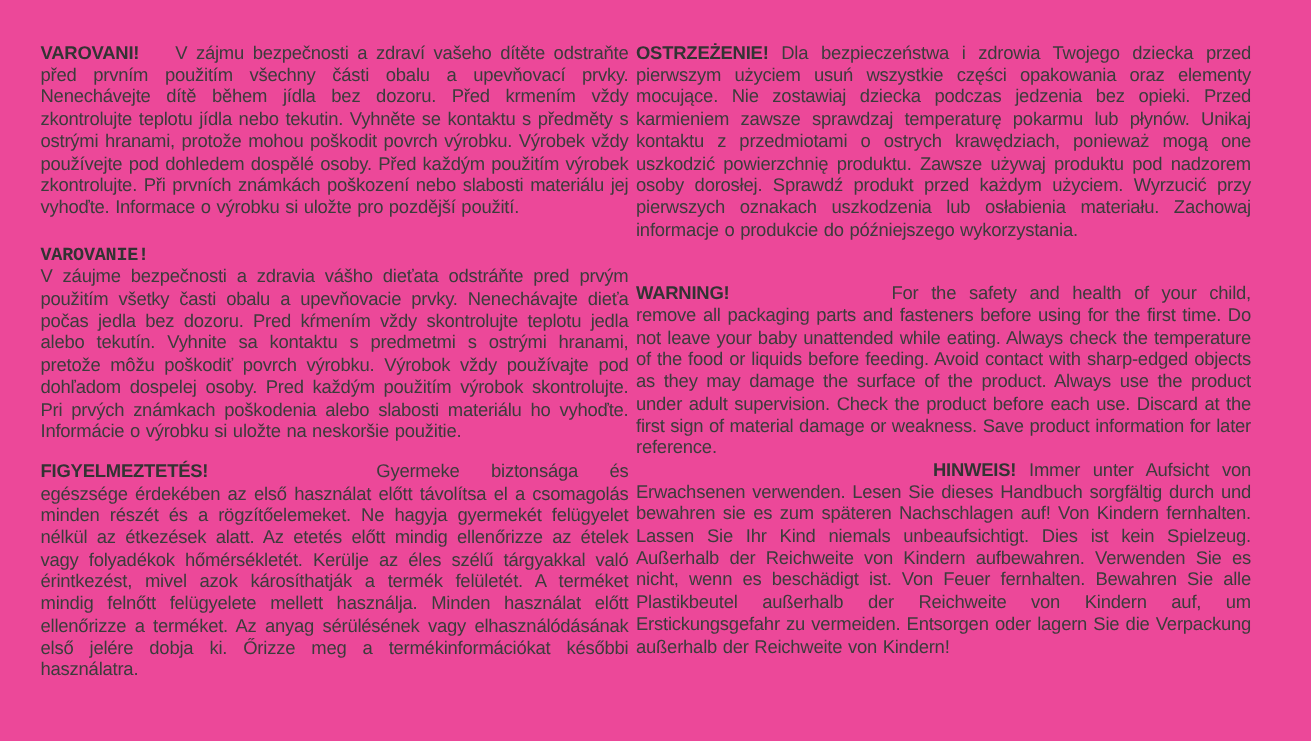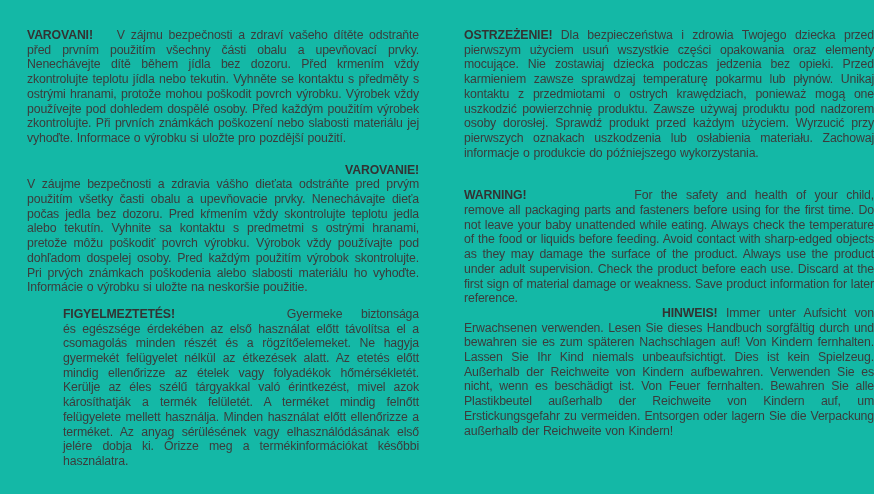--- a/index.html
+++ b/index.html
@@ -4,64 +4,65 @@
 <style>
   html, body {
     margin: 0;
     padding: 0;
     background: #ffffff;
   }
   .page {
     position: relative;
     width: 874px;
     height: 494px;
-    background: #14b8a6;
+    background: #ec4899;
     overflow: hidden;
     font-family: "Liberation Sans", sans-serif;
     color: #3c3c3c;
   }
   .column {
     position: absolute;
     top: 28px;
   }
   .column-left {
     left: 27px;
     width: 392px;
   }
   .column-right {
-    left: 464px;
+    left: 424px;
     width: 410px;
   }
   .para {
     margin: 0;
     text-align: justify;
     font-size: 12.3px;
     line-height: 14.7px;
     letter-spacing: -0.15px;
     word-spacing: 0.5px;
   }
   .heading {
     font-weight: 700;
     color: #333333;
   }
   .heading-block {
     display: block;
-    text-align: right;
+    text-align: left;
+    font-family: Liberation Mono, monospace;
   }
   .hgap {
     display: inline-block;
     height: 1px;
     vertical-align: baseline;
   }
   .gap-czech    { width: 24px; }
   .gap-hungarian{ width: 112px; }
   .gap-english  { width: 108px; }
   .para-indent-german { text-indent: 198px; }
   .section-slovak    { margin-top: 17px; }
-  .section-hungarian { margin-top: 12px; margin-left: 36px; }
+  .section-hungarian { margin-top: 12px; }
   .section-english   { margin-top: 28px; }
   .section-german    { }
 </style>
 </head>
 <body>
 
 <div class="page">
 
   <div class="column column-left">
 

